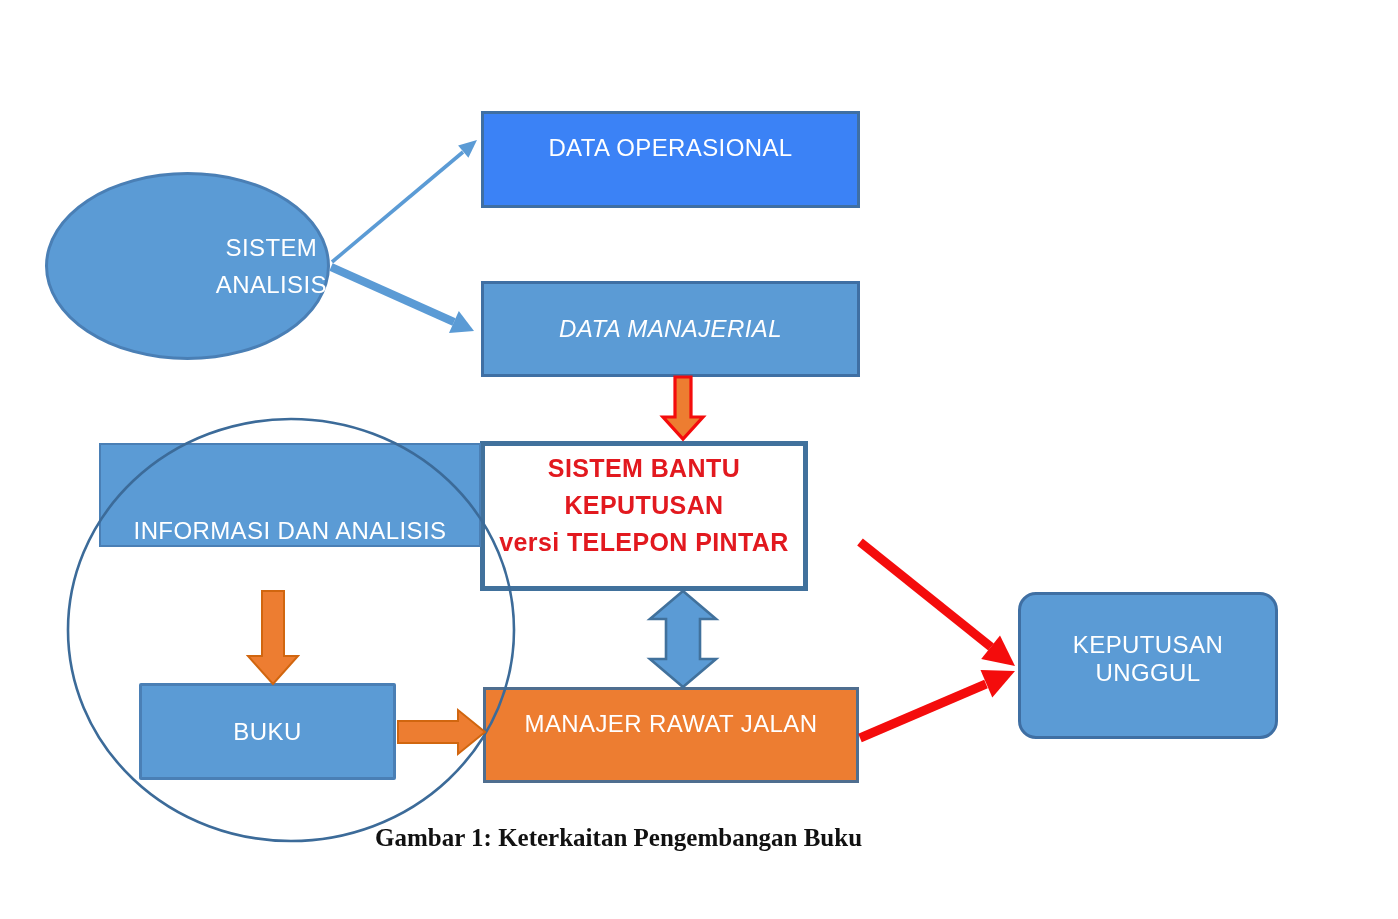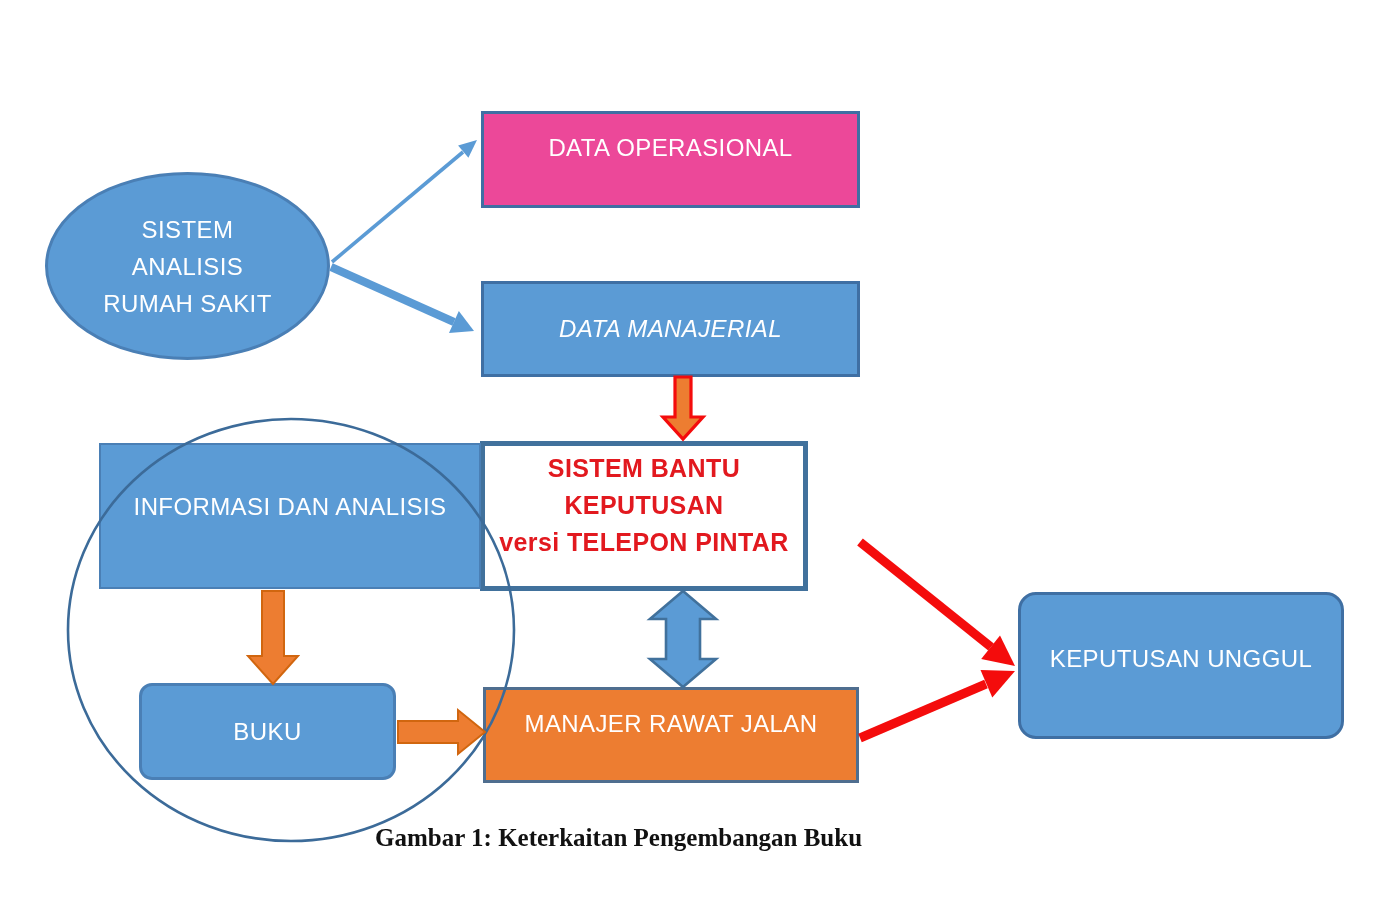--- a/index.html
+++ b/index.html
@@ -24,24 +24,25 @@
     z-index: 2;
   }
   .node .lines span { display: block; }
 
   #n-sistem-informasi {
     left: 45px; top: 172px; width: 285px; height: 188px;
     background: #5b9bd5;
     border: 3px solid #4a7fb5;
     border-radius: 50%;
     line-height: 37px;
+    justify-content: flex-end;
   }
   #n-data-operasional {
     left: 481px; top: 111px; width: 379px; height: 97px;
-    background: #ec4899;
+    background: #3b82f6;
     border: 3px solid #3f6fa3;
     padding-bottom: 24px;
   }
   #n-data-manajerial {
     left: 481px; top: 281px; width: 379px; height: 96px;
     background: #5b9bd5;
     border: 3px solid #3f6fa3;
     line-height: 34px;
     font-style: italic;
   }
@@ -49,39 +50,39 @@
     left: 480px; top: 441px; width: 328px; height: 150px;
     background: #ffffff;
     border: 5px solid #41719c;
     color: #e2191f;
     font-weight: bold;
     font-size: 25px;
     line-height: 37px;
     padding-bottom: 22px;
   }
   #n-informasi-analisis {
-    left: 99px; top: 443px; width: 382px; height: 146px;
+    left: 99px; top: 443px; width: 382px; height: 104px;
     background: #5b9bd5;
     border: 2px solid #4a7fb5;
-    padding-bottom: 18px;
+    align-items: flex-end;
   }
   #n-buku {
     left: 139px; top: 683px; width: 257px; height: 97px;
     background: #5b9bd5;
     border: 3px solid #4a7fb5;
-    border-radius: 13px;
+    border-radius: 2px;
   }
   #n-manajer {
     left: 483px; top: 687px; width: 376px; height: 96px;
     background: #ed7d31;
     border: 3px solid #4f6e8f;
     padding-bottom: 22px;
   }
   #n-keputusan {
-    left: 1018px; top: 592px; width: 326px; height: 147px;
+    left: 1018px; top: 592px; width: 260px; height: 147px;
     background: #5b9bd5;
     border: 3px solid #3f6fa3;
     border-radius: 18px;
     padding-bottom: 14px;
   }
   #caption {
     position: absolute;
     left: 375px; top: 824px; width: 600px;
     text-align: left;
     font-family: "Liberation Serif", "DejaVu Serif", serif;
@@ -99,21 +100,20 @@
 </style>
 </head>
 <body>
 
 <div id="canvas">
 
   <div class="node" id="n-sistem-informasi">
     <div class="lines">
       <span>SISTEM</span>
       <span>ANALISIS</span>
-      <span>RUMAH SAKIT</span>
     </div>
   </div>
 
   <div class="node" id="n-data-operasional">
     <span>DATA OPERASIONAL</span>
   </div>
 
   <div class="node" id="n-data-manajerial">
     <div class="lines">
       <span>DATA MANAJERIAL</span>

